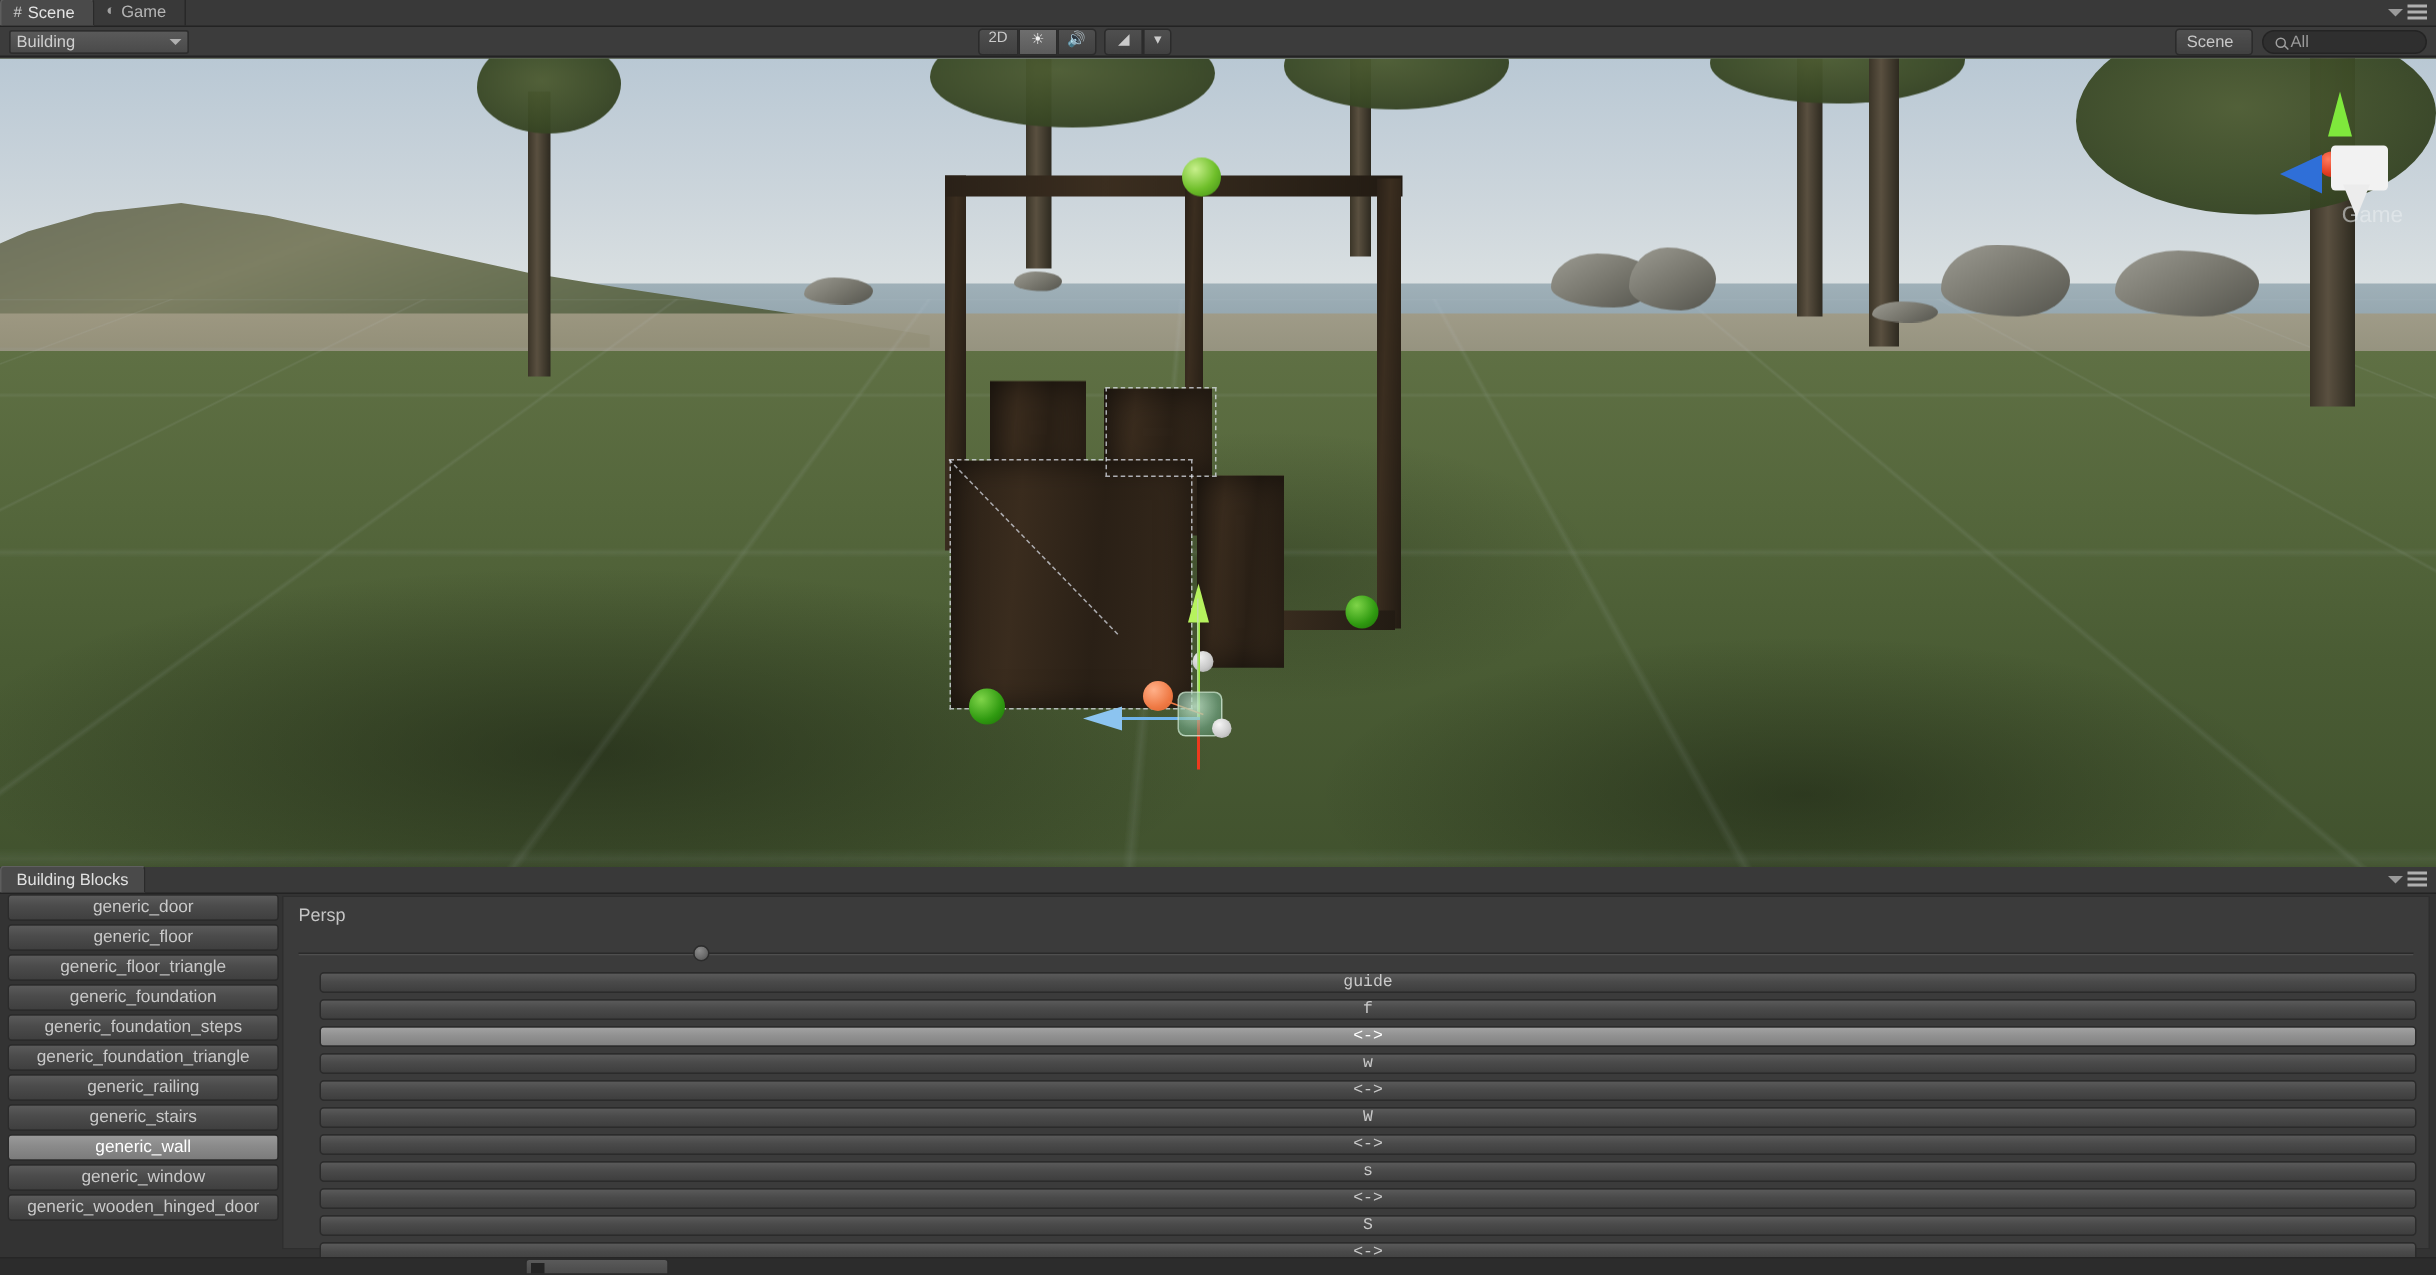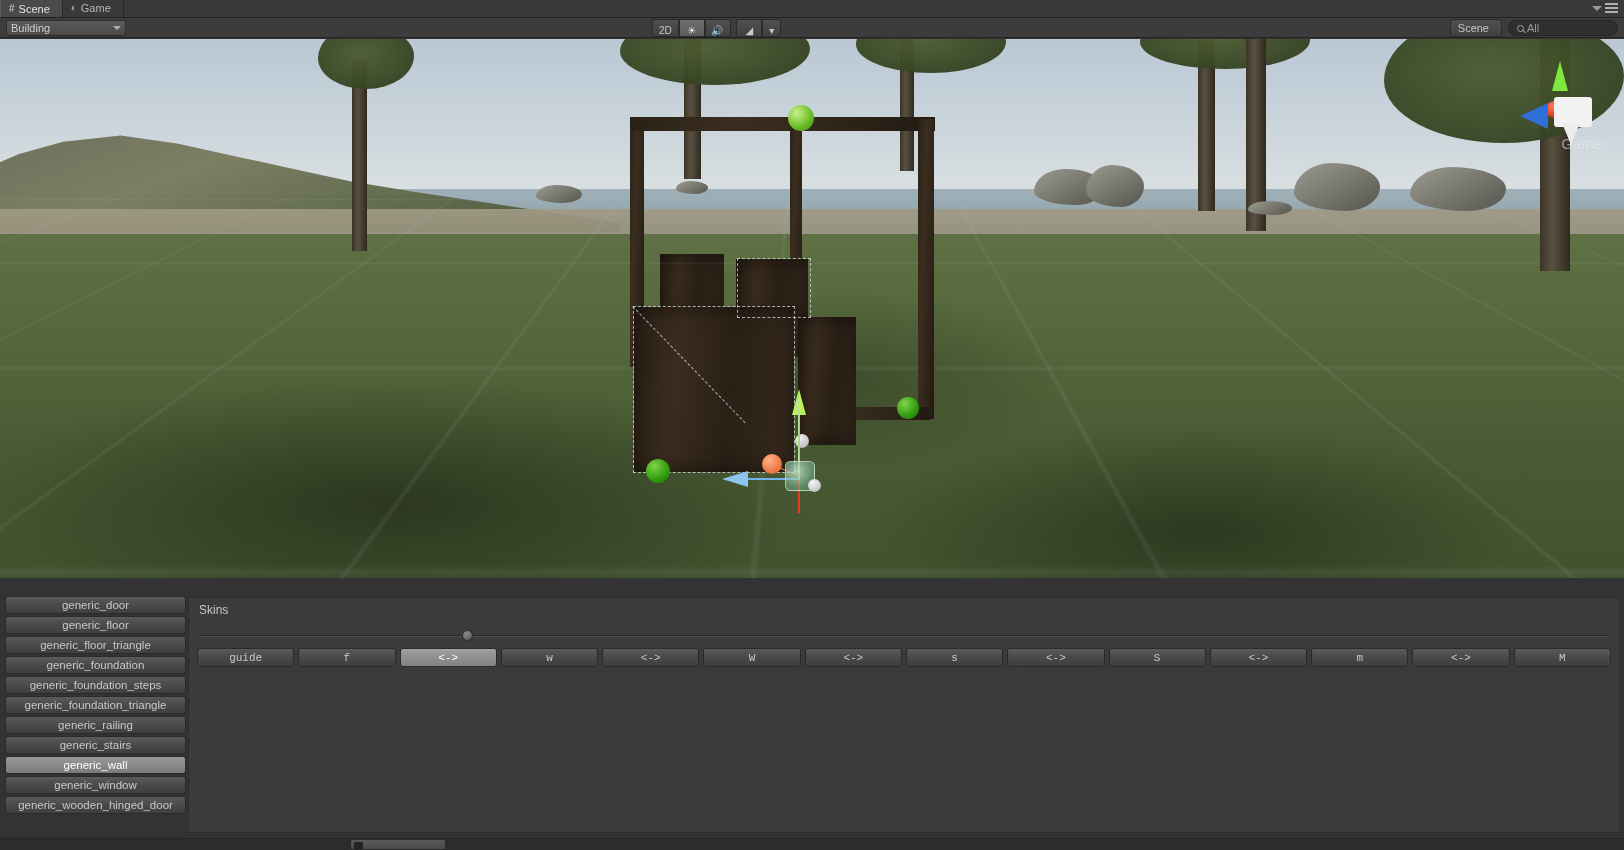--- a/index.html
+++ b/index.html
@@ -67,21 +67,21 @@
     border-top: 4px solid #b0b0b0;
   }
   .tb-center {
     position: absolute; left: 652px; top: 1px;
     display: flex; align-items: center; height: 18px;
   }
   .tbtn {
     height: 18px; min-width: 26px;
     background: linear-gradient(#4f4f4f, #414141);
     border: 1px solid #2b2b2b;
-    display: flex; align-items: flex-end; justify-content: center;
+    display: flex; align-items: flex-start; justify-content: center;
     color: #cbcbcb; font-size: 10px; padding: 0 6px;
   }
   .tbtn.on { background: linear-gradient(#6e6e6e, #5c5c5c); color: #f0f0f0; }
   .tbtn.first { border-radius: 3px 0 0 3px; }
   .tbtn.last  { border-radius: 0 3px 3px 0; }
   .tb-right {
     position: absolute; right: 6px; top: 1px;
     display: flex; align-items: center; gap: 6px; height: 18px;
   }
   .gizmos-btn {
@@ -252,22 +252,22 @@
   .slider-track {
     position: absolute; left: 0; right: 0; top: 5px; height: 2px;
     background: #2a2a2a; border-bottom: 1px solid #4e4e4e;
   }
   .slider-knob {
     position: absolute; top: 0; width: 11px; height: 11px; border-radius: 50%;
     background: radial-gradient(circle at 36% 30%, #8d8d8d, #6a6a6a 60%, #505050);
     border: 1px solid #2c2c2c;
   }
   .skin-row {
-    position: absolute; left: 8px; right: 8px; top: 50px; height: 19px;
-    display: flex; gap: 4px;
+    position: absolute; left: 24px; right: 8px; top: 50px; height: 19px;
+    display: flex; gap: 4px; flex-direction: column;
   }
   .skin-btn {
     flex: 1 1 0; height: 19px;
     background: linear-gradient(#5a5a5a 0%, #4a4a4a 45%, #3e3e3e 100%);
     border: 1px solid #2b2b2b; border-radius: 3px;
     display: flex; align-items: center; justify-content: center;
     color: #c9c9c9; font-size: 11px;
     font-family: "Liberation Mono", monospace;
     white-space: nowrap;
   }
@@ -424,20 +424,33 @@
       <div style="position:absolute;left:30px;top:40px;width:17px;height:17px;border-radius:50%;background:radial-gradient(circle at 36% 30%,#ff7a5e,#e03a1e 60%,#b82a12);"></div>
       <div style="position:absolute;left:4px;top:42px;width:0;height:0;border-top:13px solid transparent;border-bottom:13px solid transparent;border-right:28px solid #2f6fd8;"></div>
       <div style="position:absolute;left:38px;top:36px;width:38px;height:30px;background:#f2f2f2;border-radius:3px;"></div>
       <div style="position:absolute;left:46px;top:62px;width:0;height:0;border-left:9px solid transparent;border-right:9px solid transparent;border-top:22px solid #ececec;"></div>
     </div>
     <div class="persp-label">Game</div>
   </div>
 
   <div class="bottom-panel">
 
+    <div class="bp-tabbar">
+      <div class="bp-tab">
+        <span>Building Blocks</span>
+      </div>
+      <div class="bp-tab-right">
+        <span class="tri-down"></span>
+        <span class="hamburger">
+            <i></i>
+            <i></i>
+            <i></i>
+          </span>
+      </div>
+    </div>
 
     <div class="bp-body">
 
       <div class="blocks-col" id="blocks-col">
           <div class="block-btn">
             <span>generic_door</span>
           </div>
           <div class="block-btn">
             <span>generic_floor</span>
           </div>
@@ -464,21 +477,21 @@
           </div>
           <div class="block-btn">
             <span>generic_window</span>
           </div>
           <div class="block-btn">
             <span>generic_wooden_hinged_door</span>
           </div>
         </div>
 
       <div class="skins-panel">
-        <div class="skins-title">Skins</div>
+        <div class="skins-title">Persp</div>
         <div class="slider-wrap">
           <div class="slider-track"></div>
           <div class="slider-knob" id="skins-knob" style="left: calc(19% - 5px);"></div>
         </div>
         <div class="skin-row" id="skin-row">
             <div class="skin-btn">
               <span>guide</span>
             </div>
             <div class="skin-btn">
               <span>f</span>

